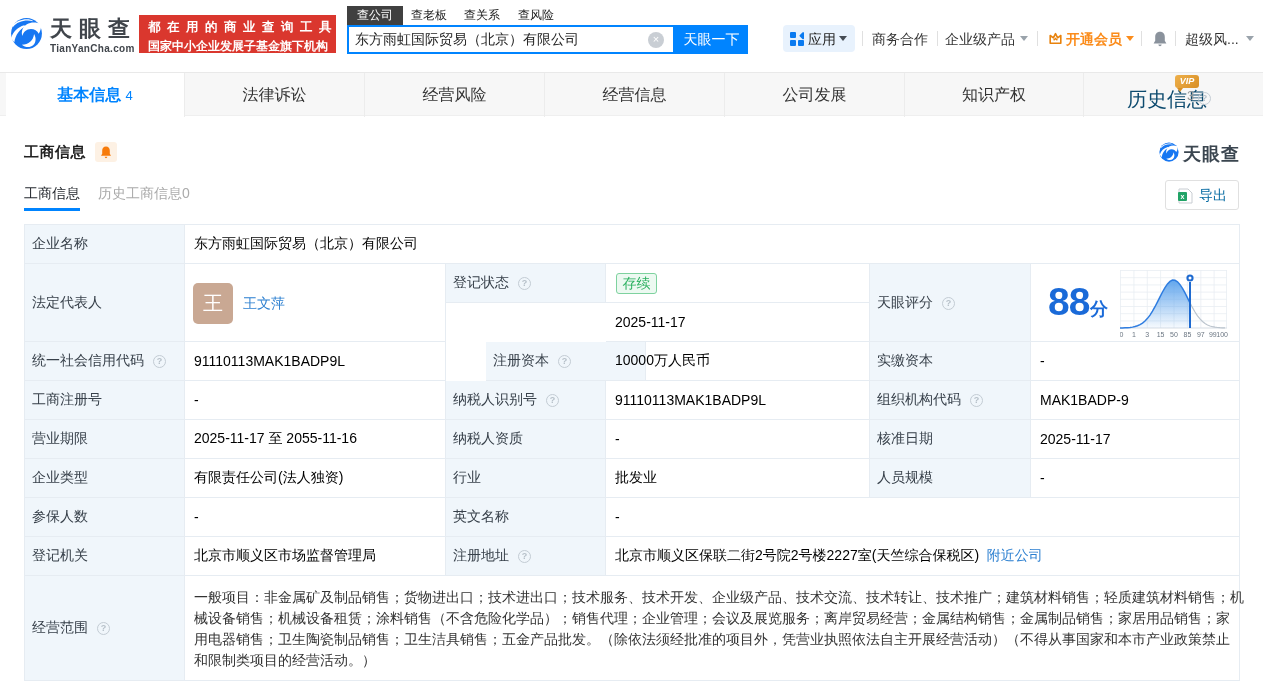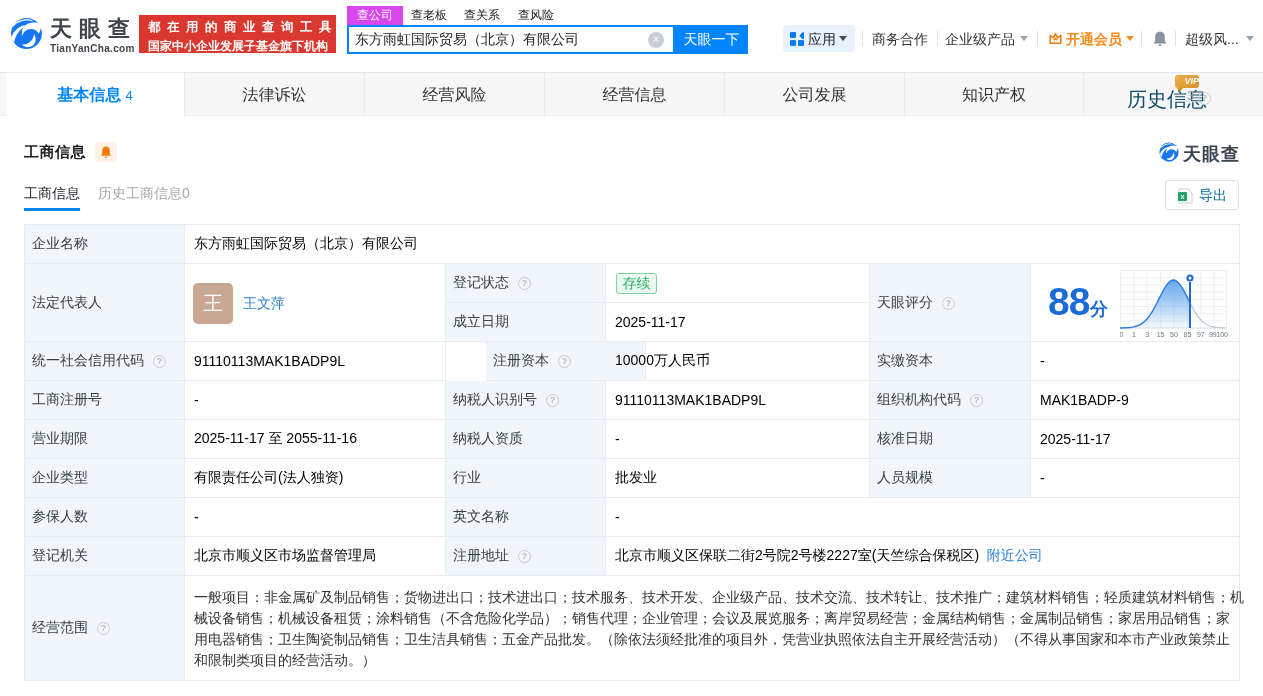--- a/index.html
+++ b/index.html
@@ -31,21 +31,21 @@
     </g>
   </svg>
   <div class="abs" style="left:50px;top:14px;font-size:22px;font-weight:bold;color:#40454b;letter-spacing:7px;">天眼查</div>
   <div class="abs" style="left:50px;top:43px;font-size:10px;font-weight:bold;color:#40454b;letter-spacing:0.3px;">TianYanCha.com</div>
 
   <div class="abs" style="left:139px;top:15px;width:197px;height:38px;background:#da372e;color:#fff;font-weight:bold;">
     <div class="abs" style="left:9px;top:4px;width:180px;font-size:12.5px;letter-spacing:6.5px;white-space:nowrap;">都在用的商业查询工具</div>
     <div class="abs" style="left:9px;top:22.5px;width:180px;font-size:12px;letter-spacing:0;white-space:nowrap;">国家中小企业发展子基金旗下机构</div>
   </div>
 
-  <div class="abs" style="left:347px;top:6px;width:56px;height:19px;background:#d946ef;color:#fff;font-size:12px;text-align:center;line-height:19px;">查公司</div>
+  <div class="abs" style="left:347px;top:6px;width:56px;height:19px;background:#404040;color:#fff;font-size:12px;text-align:center;line-height:19px;">查公司</div>
   <div class="abs" style="left:411px;top:6px;height:19px;line-height:19px;font-size:12px;color:#222;">查老板</div>
   <div class="abs" style="left:464px;top:6px;height:19px;line-height:19px;font-size:12px;color:#222;">查关系</div>
   <div class="abs" style="left:518px;top:6px;height:19px;line-height:19px;font-size:12px;color:#222;">查风险</div>
 
   <div class="abs" style="left:347px;top:25px;width:328px;height:29px;border:2px solid #0084ff;background:#fff;">
     <div class="abs" style="left:6px;top:0;line-height:25px;font-size:14px;color:#222;">东方雨虹国际贸易（北京）有限公司</div>
     <div class="abs" style="left:299px;top:4.5px;width:16px;height:16px;border-radius:50%;background:#c9ced4;color:#fff;font-size:11px;text-align:center;line-height:15px;">×</div>
   </div>
   <div class="abs" style="left:675px;top:25px;width:73px;height:29px;background:#0084ff;color:#fff;font-size:14px;text-align:center;line-height:29px;">天眼一下</div>
 
@@ -87,21 +87,21 @@
   </div>
   <div class="abs tabx" style="left:184px;width:180px;">法律诉讼</div>
   <div class="abs tabx" style="left:364px;width:180px;">经营风险</div>
   <div class="abs tabx" style="left:544px;width:180px;">经营信息</div>
   <div class="abs tabx" style="left:904px;width:179px;">知识产权</div>
   <div class="abs tabx" style="left:724px;width:180px;">公司发展</div>
   <div class="abs" style="left:1083px;top:0;width:180px;height:44px;border-left:1px solid #ececec;">
     <div class="abs" style="left:43px;top:13px;font-size:20px;color:#0c4a6e;">历史信息</div>
     <div class="abs" style="left:103px;top:15px;font-size:13px;color:#999;">3</div>
     <div class="abs" style="left:114px;top:15px;"><span class="qm" style="margin-left:0;">?</span></div>
-    <div class="abs" style="left:91px;top:2px;width:24px;height:13px;background:linear-gradient(135deg,#eeb04b,#d88f26);border-radius:3px;color:#fff;font-size:9px;font-weight:bold;font-style:italic;text-align:right;line-height:13px;">VIP</div>
+    <div class="abs" style="left:91px;top:2px;width:24px;height:13px;background:linear-gradient(135deg,#eeb04b,#d88f26);border-radius:3px;color:#fff;font-size:9px;font-weight:bold;font-style:italic;text-align:center;line-height:13px;">VIP</div>
     <div class="abs" style="left:93px;top:15px;width:0;height:0;border:3px solid transparent;border-top:4px solid #d88f26;"></div>
   </div>
 </div>
 <style>
 .tabx { top:0; height:44px; border-left:1px solid #ececec; font-size:16px; color:#333; text-align:center; line-height:43px; }
 </style>
 
 <div class="abs" style="left:24px;top:143px;font-size:15px;font-weight:bold;color:#222;letter-spacing:0.5px;">工商信息</div>
 <div class="abs" style="left:95px;top:142px;width:22px;height:20px;background:#fdf1e4;border-radius:3px;">
   <svg class="abs" style="left:5px;top:4px;" width="12" height="13" viewBox="0 0 12 13">
@@ -154,23 +154,20 @@
   <div class="cell val" style="left:160px;top:39px;width:261px;height:78px;">
     <div class="abs" style="left:8px;top:19px;width:40px;height:41px;background:#c9a893;border-radius:5px;color:#fff;font-size:20px;text-align:center;line-height:41px;">王</div>
     <div class="abs link" style="left:58px;top:31px;font-size:14px;">王文萍</div>
   </div>
   <div class="cell lab" style="left:421px;top:39px;width:160px;height:39px;">
           <div class="in lbl">登记状态 <span class="qm">?</span></div>
         </div>
   <div class="cell val" style="left:581px;top:39px;width:264px;height:39px;">
     <div class="abs" style="left:10px;top:9px;width:41px;height:21px;border:1px solid #7ed29f;background:#ecf9f1;border-radius:3px;color:#2bb05f;font-size:14px;text-align:center;line-height:19px;">存续</div>
   </div>
-  <div class="cell lab" style="left:421px;top:78px;width:160px;height:39px;">
-          <div class="in lbl">成立日期</div>
-        </div>
   <div class="cell val" style="left:581px;top:78px;width:264px;height:39px;">
           <div class="in">2025-11-17</div>
         </div>
   <div class="cell lab" style="left:845px;top:39px;width:161px;height:78px;">
           <div class="in lbl">天眼评分 <span class="qm">?</span></div>
         </div>
   <div class="cell val" style="left:1006px;top:39px;width:209px;height:78px;">
     <div class="abs" style="left:17px;top:16px;font-size:39px;font-weight:bold;color:#1a6ad8;letter-spacing:-1px;">88</div>
     <div class="abs" style="left:59px;top:33px;font-size:18px;font-weight:bold;color:#1a6ad8;">分</div>
     <svg class="abs" style="left:89px;top:6px;" width="108" height="68" viewBox="0 0 108 68">

